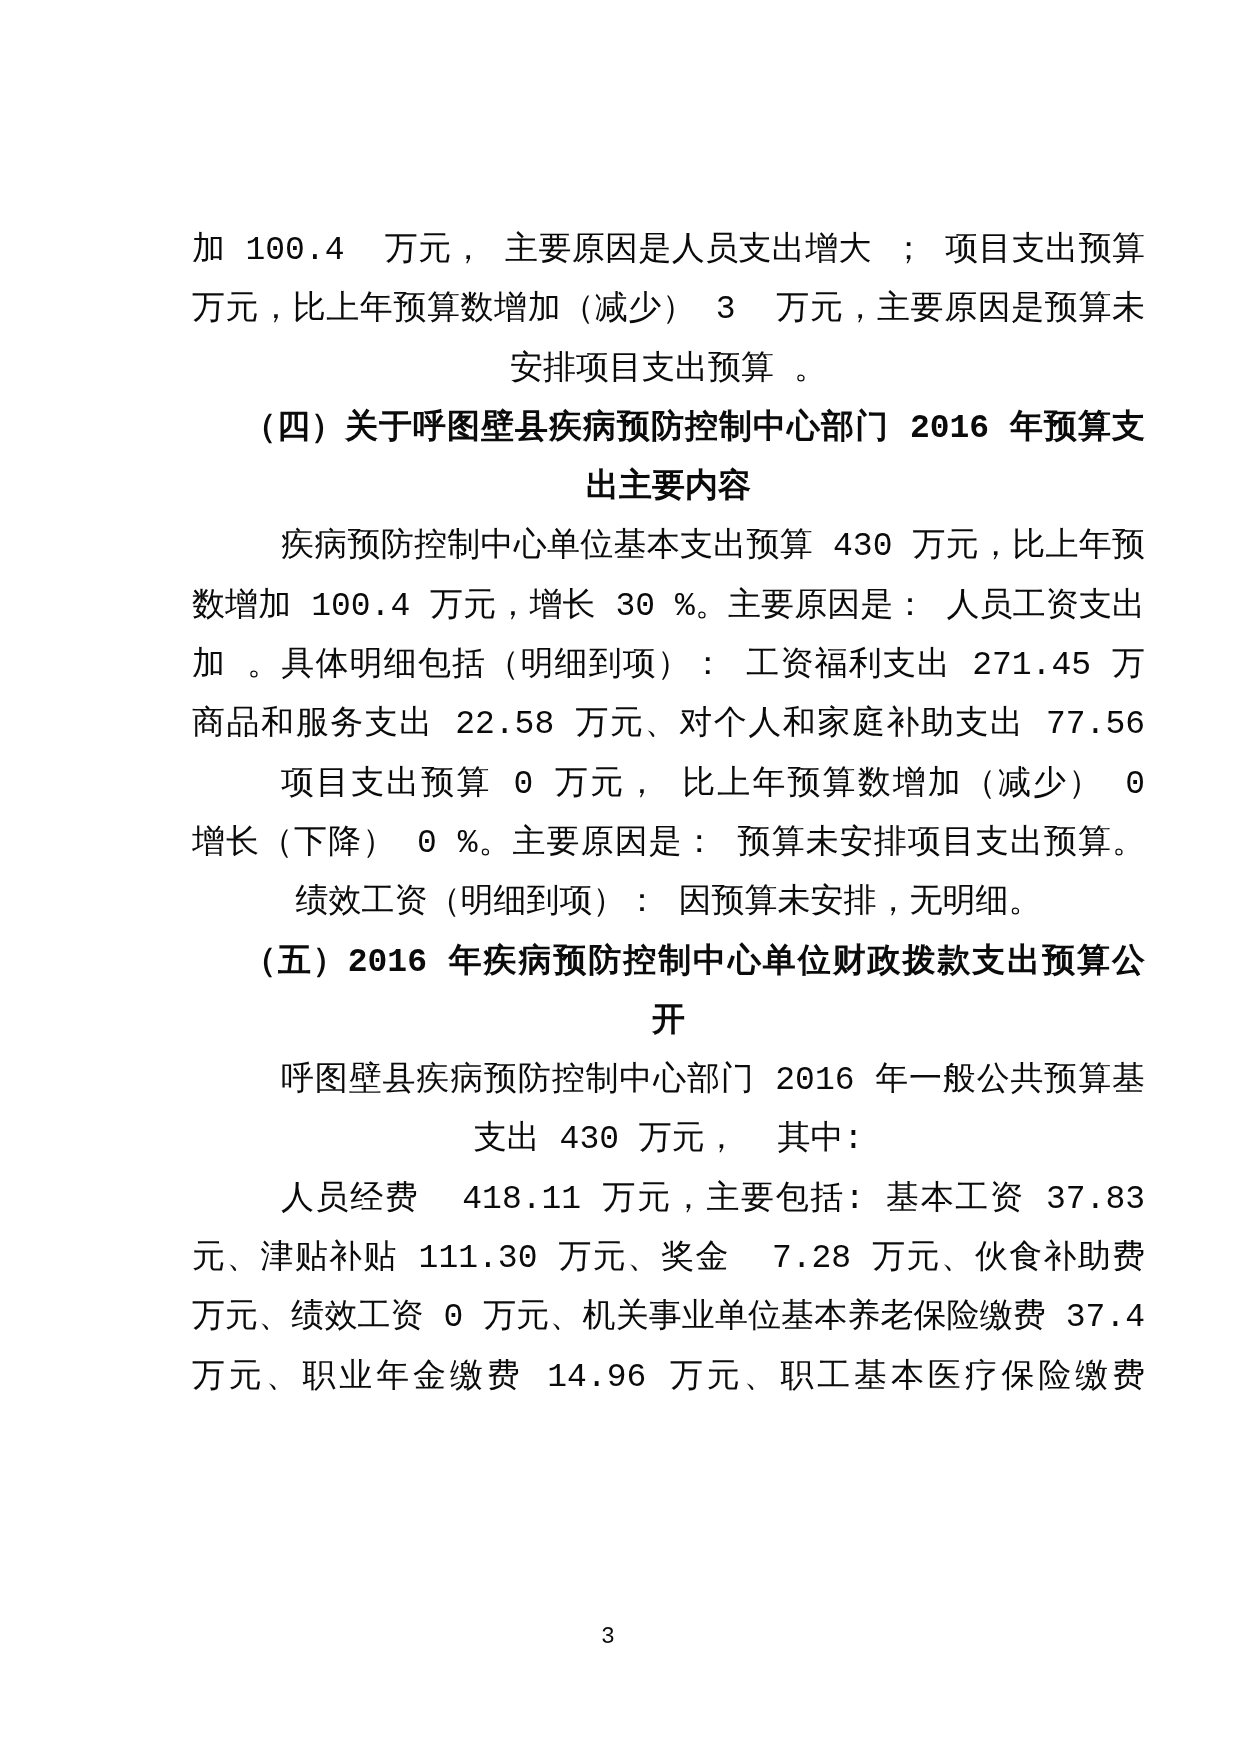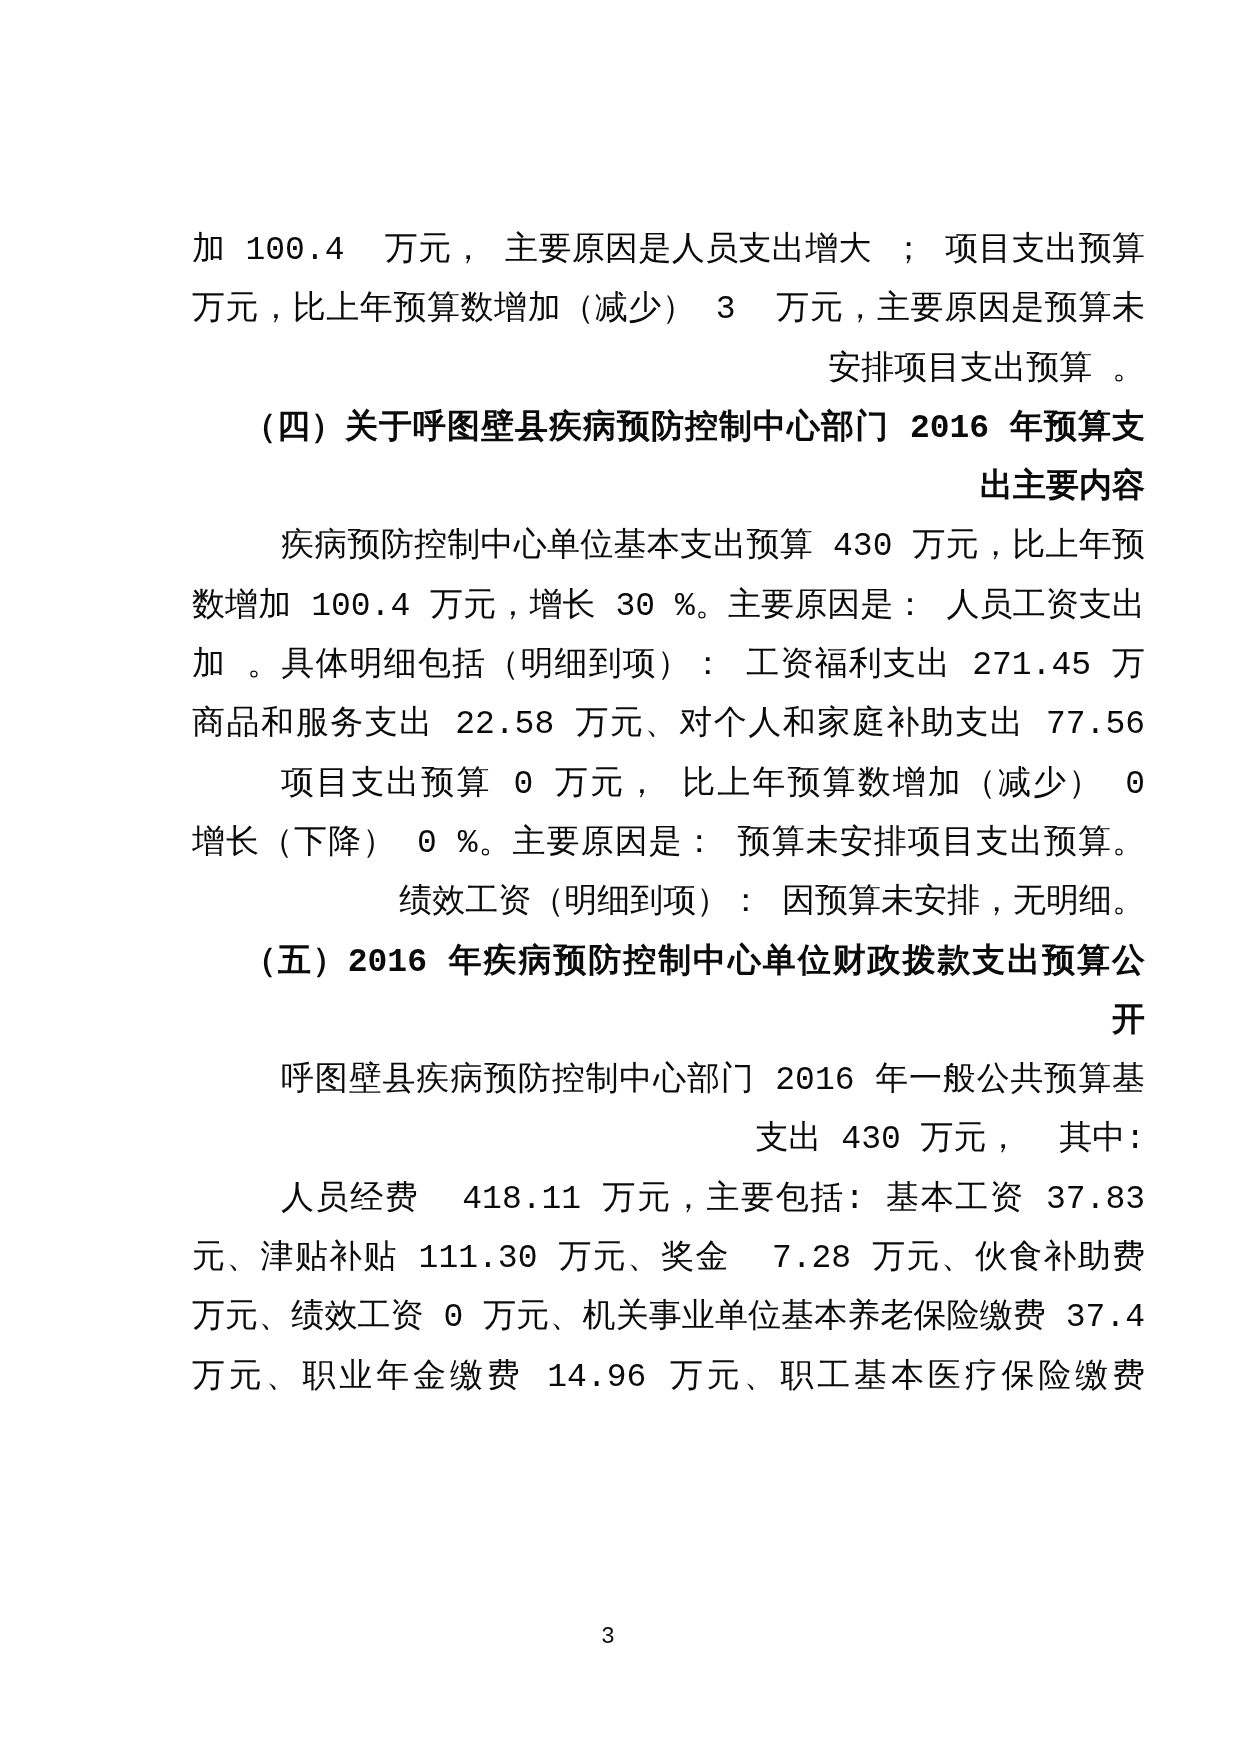--- a/index.html
+++ b/index.html
@@ -21,21 +21,21 @@
     position: absolute;
     left: 144px;
     top: 221px;
     width: 953px;
   }
   .ln {
     font-size: 33px;
     line-height: 59.3px;
     height: 59.3px;
     white-space: pre-wrap;
-    text-align: right;
+    text-align: center;
     color: #0b0b0b;
     overflow: hidden;
   }
   .ln.j {
     text-align: justify;
     text-align-last: justify;
   }
   .ln.b {
     font-weight: bold;
   }

